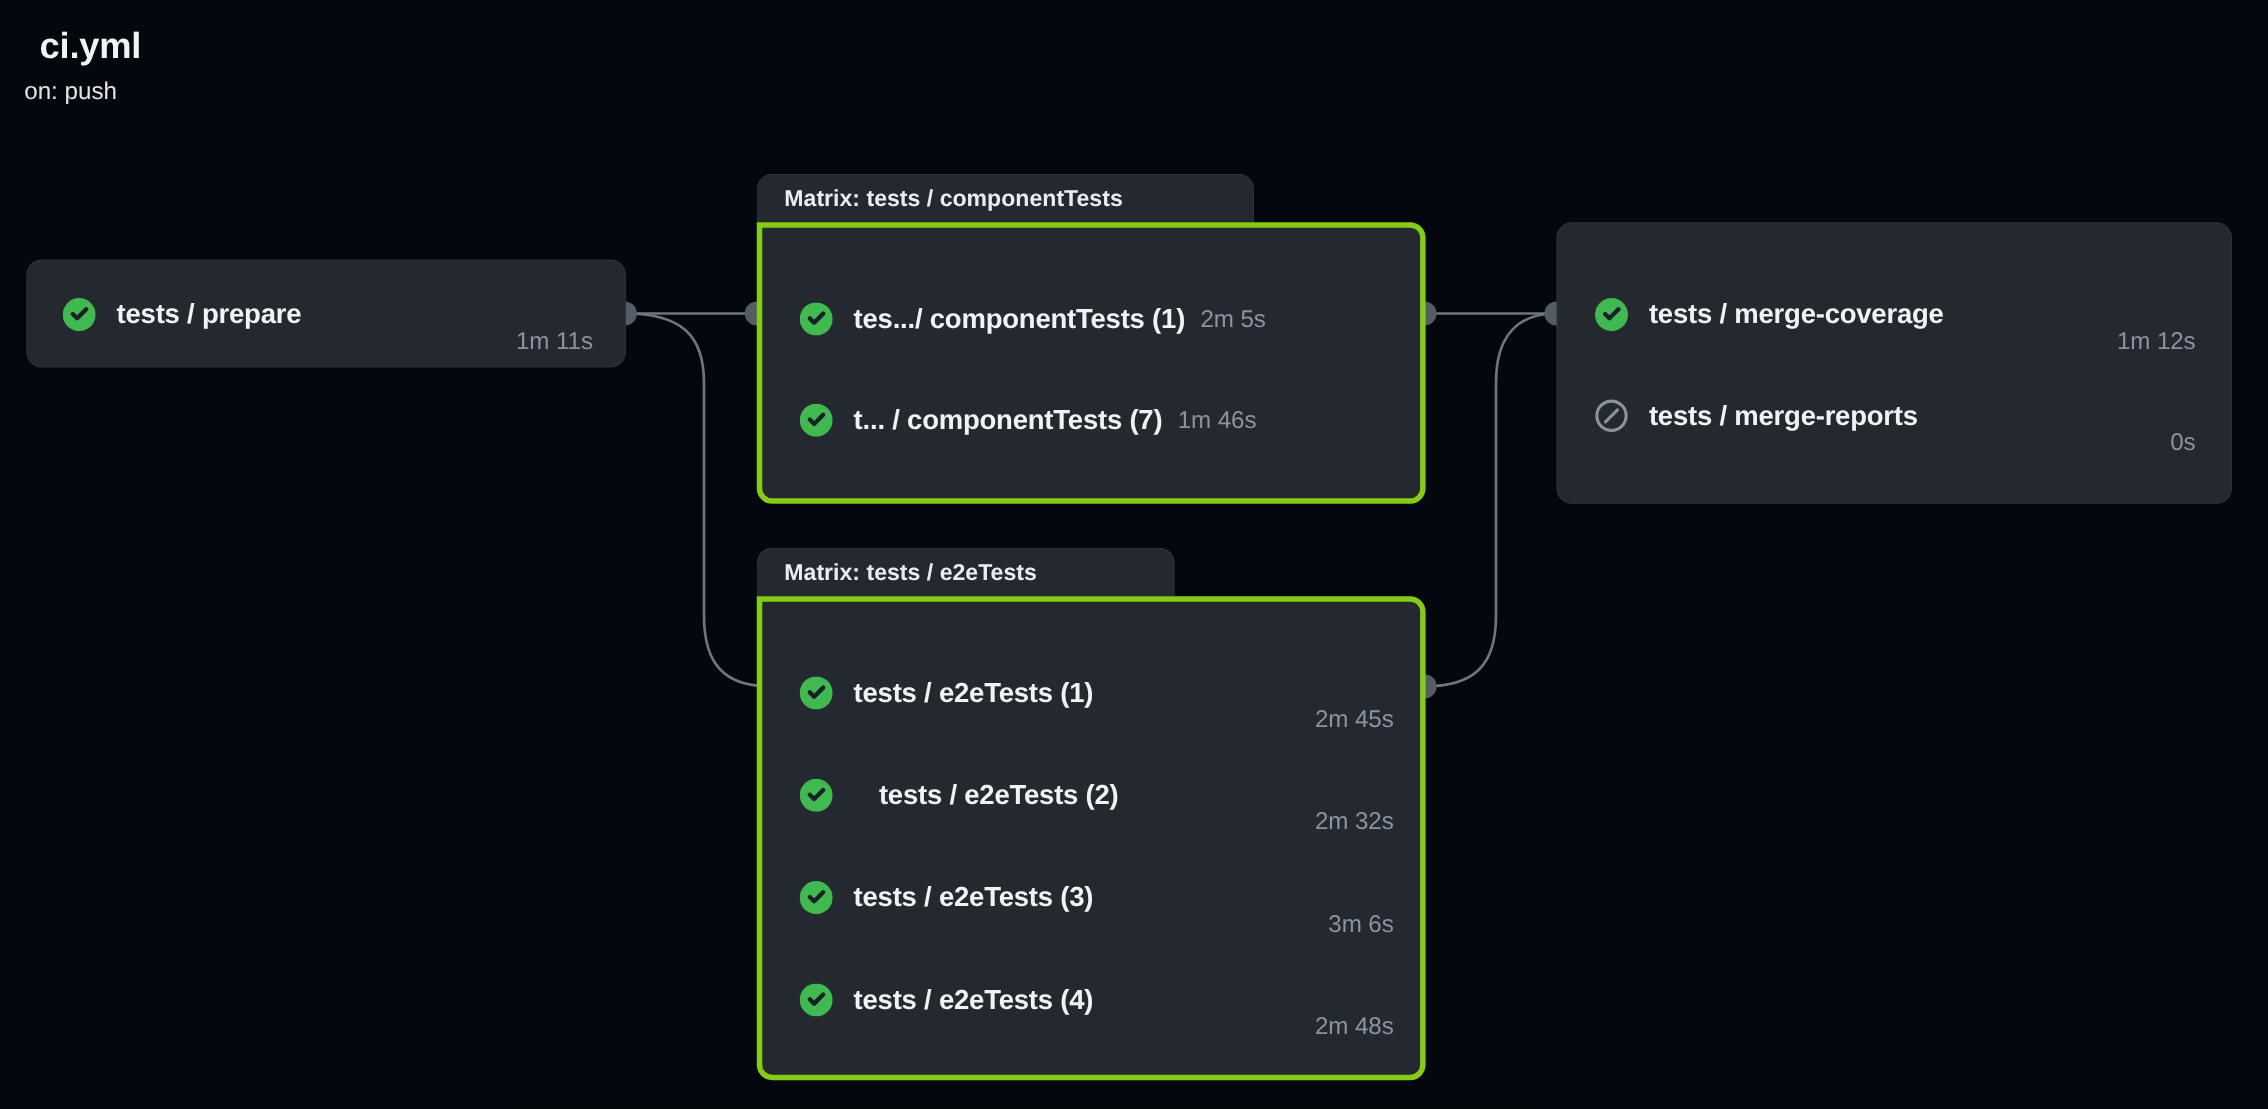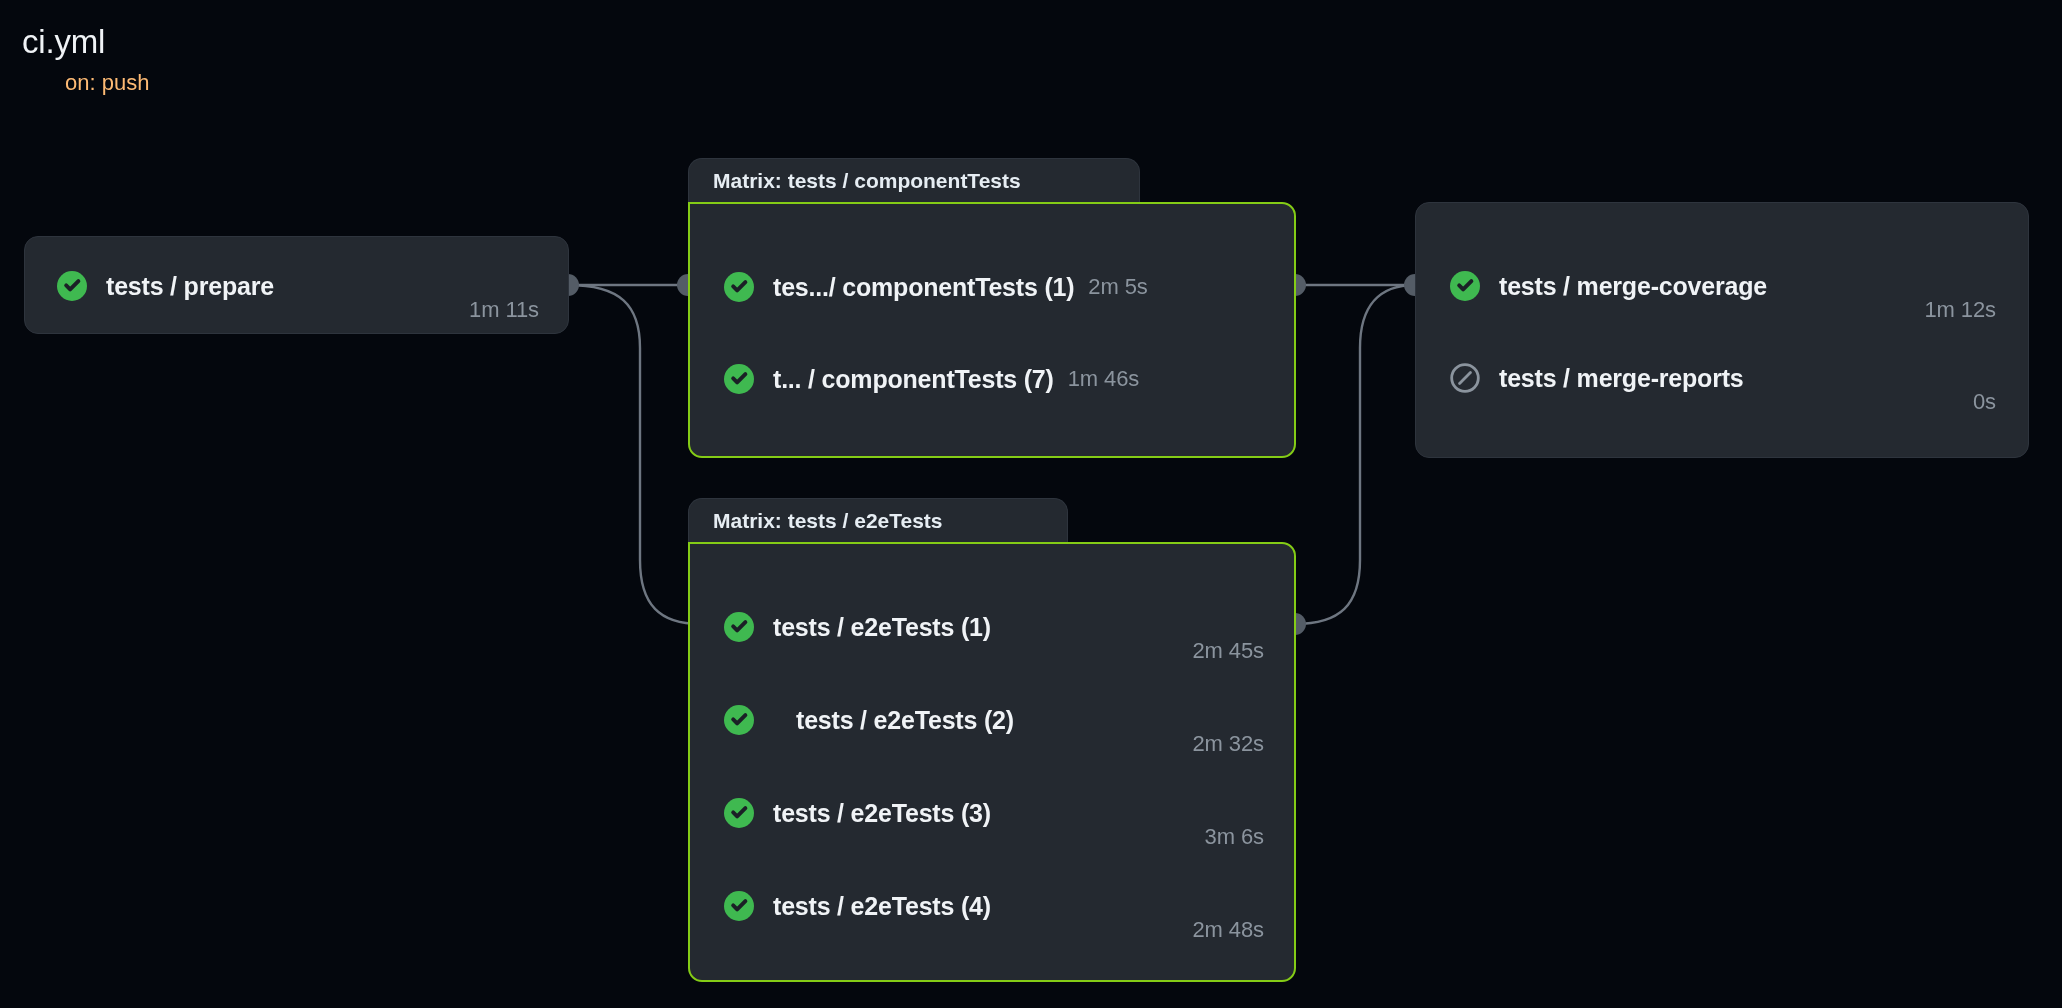--- a/index.html
+++ b/index.html
@@ -20,31 +20,31 @@
   }
 
   
   .wf-header {
     position: absolute;
     left: 22px;
     top: 22px;
   }
   .wf-title {
     font-size: 33px;
-    font-weight: normal;
+    font-weight: bold;
     color: #f0f3f6;
     letter-spacing: -0.2px;
     line-height: 40px;
+    margin-left: 14px;
   }
   .wf-trigger {
     font-size: 22px;
-    color: #fdba74;
+    color: #e5e5e5;
     line-height: 30px;
     margin-top: 6px;
-    margin-left: 43px;
   }
 
   
   #edges {
     position: absolute;
     left: 0; top: 0;
     width: 2062px;
     height: 1008px;
     pointer-events: none;
   }
@@ -78,21 +78,21 @@
   .matrix-tab-label {
     font-size: 21px;
     font-weight: bold;
     color: #e6edf3;
     white-space: nowrap;
   }
   .matrix-body {
     position: absolute;
     left: 0;
     background: #242930;
-    border: 2px solid #84cc16;
+    border: 5px solid #84cc16;
     border-radius: 0 14px 14px 14px;
   }
 
   
   .job-row {
     position: absolute;
     display: flex;
     align-items: center;
     height: 46px;
   }

